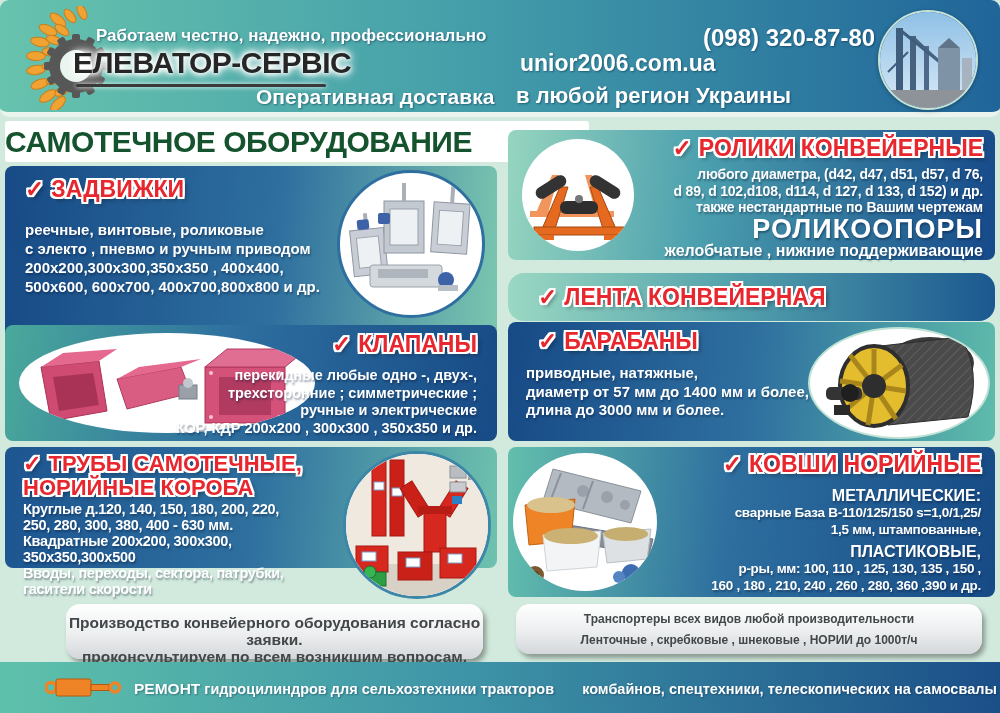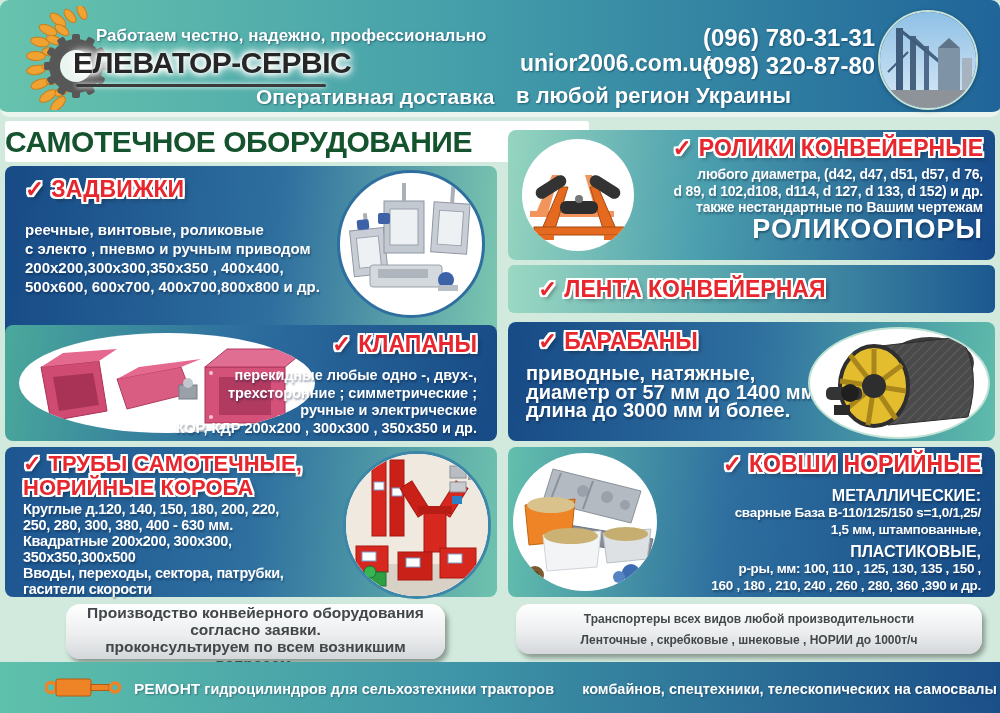--- a/index.html
+++ b/index.html
@@ -51,62 +51,62 @@
   #zadvizhki-body{left:20px;top:54px;font-size:15px;line-height:19px;}
   #zadvizhki-img{left:332px;top:4px;width:142px;height:142px;border-radius:50%;
                  border:3px solid #2e6f9f;}
 
   #sec-klapany{left:5px;top:325px;width:492px;height:116px;
      background:linear-gradient(100deg,#4aa99b 0%,#2e6f9f 45%,#174a86 100%);}
   #klapany-img{left:14px;top:8px;width:296px;height:100px;border-radius:50%;}
   #klapany-head{position:absolute;right:20px;top:6px;text-align:right;}
   #klapany-body{right:20px;top:42px;text-align:right;font-size:14.5px;line-height:17.5px;}
 
-  #sec-truby{left:5px;top:447px;width:492px;height:150px;
+  #sec-truby{left:5px;top:447px;width:492px;height:121px;
      background:linear-gradient(95deg,#1d5590 0%,#2e6f9f 50%,#6fc2ae 100%);}
   #truby-head{position:absolute;left:18px;top:5px;font-size:22px;line-height:24px;}
   #truby-body{left:18px;top:54px;font-size:14.5px;line-height:16px;letter-spacing:-0.3px;}
   #truby-img{right:6px;top:4px;width:142px;height:142px;border-radius:50%;
              border:3px solid #3c86a8;}
 
   
   #sec-roliki{left:508px;top:130px;width:487px;height:130px;
      background:linear-gradient(95deg,#96d5bf 0%,#4b9fae 40%,#16498a 100%);}
   #roliki-img{left:14px;top:9px;width:112px;height:112px;border-radius:50%;}
   #roliki-head{position:absolute;right:12px;top:5px;text-align:center;}
   #roliki-body{right:12px;top:36px;text-align:right;font-size:14px;line-height:16.5px;letter-spacing:-0.2px;}
   #rolikoopory{position:absolute;right:12px;top:84px;font-size:27px;font-weight:800;color:#fff;
                letter-spacing:1px;text-shadow:1px 2px 2px rgba(0,20,50,.4);}
   #rolikoopory-note{right:12px;top:112px;font-size:16px;}
 
-  #sec-lenta{left:508px;top:265px;width:487px;height:48px;border-radius:6px;
+  #sec-lenta{left:508px;top:273px;width:487px;height:48px;border-radius:16px;
      background:linear-gradient(90deg,#9ad8c2 0%,#55a3ad 45%,#1b5890 100%);
      line-height:48px;padding-left:30px;box-sizing:border-box;}
 
   #sec-barabany{left:508px;top:322px;width:487px;height:119px;
      background:linear-gradient(95deg,#174a86 0%,#2e6f9f 50%,#5fbcab 100%);}
   #barabany-head{position:absolute;left:30px;top:6px;}
-  #barabany-body{left:18px;top:42px;font-size:20px;line-height:18.5px;}
+  #barabany-body{left:18px;top:42px;font-size:15px;line-height:18.5px;}
   #barabany-img{right:5px;top:5px;width:178px;height:108px;border-radius:50%;
                 border:2px solid #bfe2d5;}
 
   #sec-kovshi{left:508px;top:447px;width:487px;height:150px;
      background:linear-gradient(95deg,#63bfad 0%,#2e6f9f 45%,#164a85 100%);}
   #kovshi-img{left:5px;top:6px;width:144px;height:138px;border-radius:50%;}
   #kovshi-head{position:absolute;right:14px;top:4px;text-align:right;}
   #kovshi-metal-h{right:14px;top:40px;font-size:16px;text-align:right;}
   #kovshi-metal{right:14px;top:58px;font-size:13.5px;line-height:16.5px;letter-spacing:-0.3px;text-align:right;}
   #kovshi-plast-h{right:14px;top:96px;font-size:16px;text-align:left;}
   #kovshi-plast{right:14px;top:114px;font-size:13.5px;line-height:16.5px;letter-spacing:-0.3px;text-align:right;}
 
   
   .note-box{position:absolute;background:linear-gradient(180deg,#ffffff 0%,#eceeef 55%,#d4d7da 100%);
             border-radius:14px;box-shadow:3px 4px 5px rgba(0,0,0,.35);
             color:#42474a;font-weight:bold;text-align:center;}
-  #note-left{left:66px;top:604px;width:379px;height:55px;font-size:15.5px;line-height:17px;padding-top:0;box-sizing:border-box;}
+  #note-left{left:66px;top:604px;width:417px;height:55px;font-size:15.5px;line-height:17px;padding-top:10px;box-sizing:border-box;}
   #note-right{left:516px;top:604px;width:466px;height:50px;font-size:12px;line-height:21px;padding-top:5px;box-sizing:border-box;}
 
   
   #footer{position:absolute;left:0;top:662px;width:1000px;height:51px;
           background:linear-gradient(90deg,#5ec1ab 0%,#3f96a8 45%,#1b4f88 100%);}
   #cyl-icon{position:absolute;left:45px;top:13px;width:80px;height:25px;}
   #footer-text{position:absolute;left:134px;top:18px;font-size:14.5px;font-weight:bold;color:#fff;
                white-space:nowrap;text-shadow:1px 1px 2px rgba(0,30,60,.4);}
   #footer-text .gap{display:inline-block;margin-left:24px;}
   #footer-text .big{font-size:15.5px;}
@@ -152,21 +152,20 @@
       </g>
       <circle cx="52" cy="60" r="27" fill="#575757"></circle>
       <circle cx="52" cy="60" r="16" fill="#eaf5ef"></circle>
     </svg>
     <div id="tagline">Работаем  честно, надежно,  профессионально</div>
     <div id="logo-text">ЕЛЕВАТОР-СЕРВІС</div>
     <div id="logo-underline"></div>
     <div id="delivery">Оперативная доставка</div>
     <div id="website">unior2006.com.ua</div>
     <div id="phones">
-      <div>(096) 780-31-31</div>
       <div>(098) 320-87-80</div>
     </div>
     <div id="region">в  любой регион Украины</div>
     <div id="photo">
       <svg viewBox="0 0 96 96" width="96" height="96">
         <defs>
             <linearGradient id="skyg" x1="0" y1="0" x2="0" y2="1">
           <stop offset="0" stop-color="#8fc0e6"></stop>
               <stop offset="1" stop-color="#d9eaf6"></stop>
         </linearGradient>
@@ -309,20 +308,21 @@
         <circle cx="57" cy="60" r="4" fill="#777"></circle>
       </svg>
     </div>
     <div id="roliki-head" class="red-head"><span class="chk">✓</span><span>РОЛИКИ КОНВЕЙЕРНЫЕ</span></div>
     <div id="roliki-body" class="wbody">
       <div class="line">любого диаметра, (d42, d47, d51, d57,  d 76,</div>
       <div class="line">d 89,  d 102,d108, d114,  d 127, d 133, d 152) и др.</div>
       <div class="line">также нестандартные по Вашим чертежам</div>
     </div>
     <div id="rolikoopory">РОЛИКООПОРЫ</div>
+    <div id="rolikoopory-note" class="wbody line">желобчатые , нижние поддерживающие</div>
   </div>
 
   <div class="panel" id="sec-lenta">
     <span class="red-head"><span class="chk">✓</span><span>ЛЕНТА КОНВЕЙЕРНАЯ</span></span>
   </div>
 
   <div class="panel" id="sec-barabany">
     <div id="barabany-head" class="red-head"><span class="chk">✓</span><span>БАРАБАНЫ</span></div>
     <div id="barabany-body" class="wbody">
       <div class="line">приводные, натяжные,</div>

